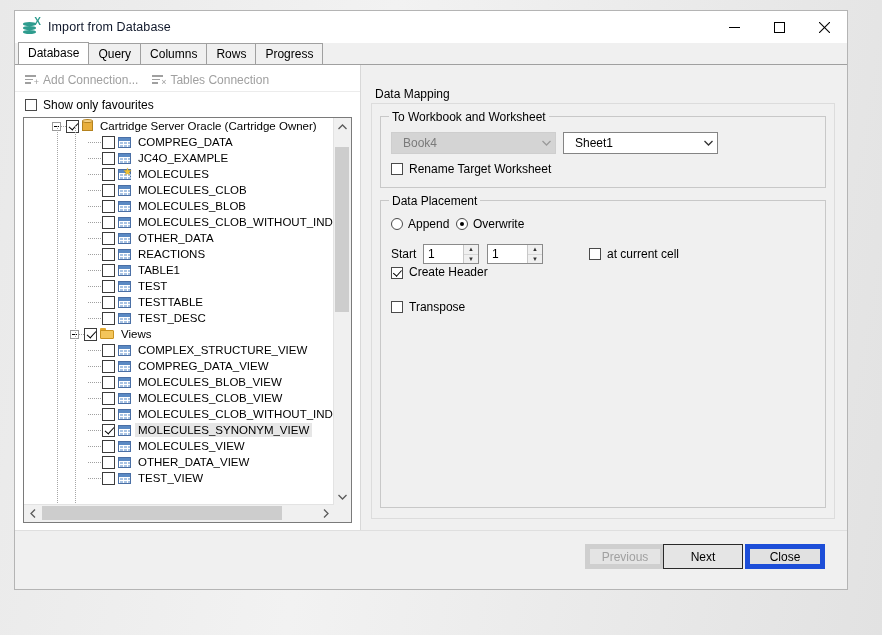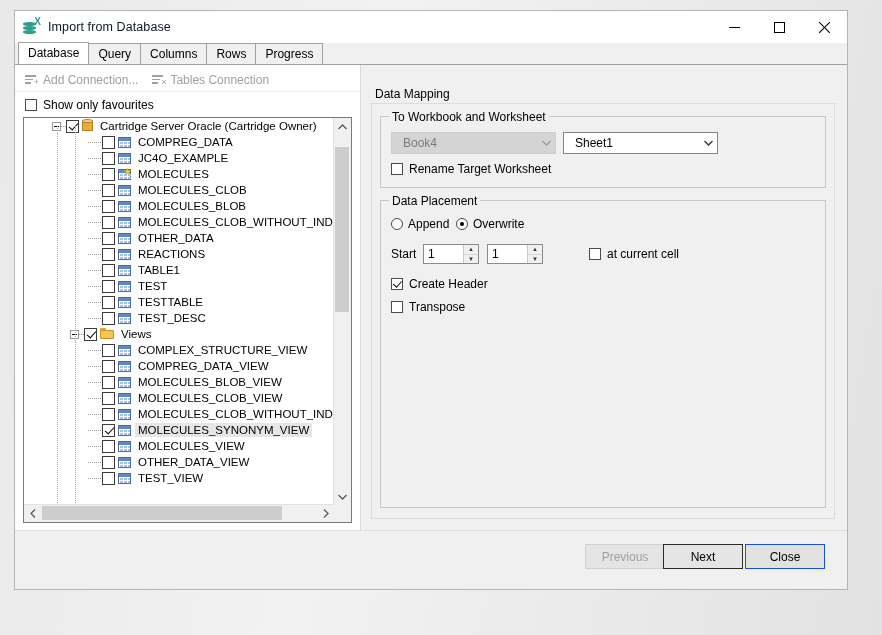--- a/index.html
+++ b/index.html
@@ -280,21 +280,21 @@
   }
   .spin .sbtns div:first-child{border-bottom:1px solid #d6d6d6;}
   
   .footer{
     position:absolute;left:0;right:0;bottom:0;height:58px;
     background:#f0f0f0;
     border-top:1px solid #dfdfdf;
   }
   .btn{
     position:absolute;top:13px;height:25px;width:80px;
-    border:1px solid #1d4ed8;background:#e1e1e1;
+    border:5px solid #1d4ed8;background:#e1e1e1;
     font-size:12px;font-family:"Liberation Sans",sans-serif;
     display:flex;align-items:center;justify-content:center;
     box-sizing:border-box;color:#000;
   }
   .btn.disabled{color:#a0a0a0;background:#e4e4e4;border-color:#cfcfcf;}
   .btn.default{border:1px solid #2a2a2a;background:#e5e5e5;}
 </style>
 </head>
 <body>
 
@@ -802,21 +802,21 @@
             <span class="sbtns">
               <div>▲</div>
               <div>▼</div>
             </span>
           </div>
           <div class="row-lbl" style="left:172px;top:46px;padding-left:36px;">
             <span class="cb"></span>
             <span>at current cell</span>
           </div>
 
-          <div class="row-lbl" style="left:10px;top:76px;">
+          <div class="row-lbl" style="left:10px;top:64px;align-items:flex-end;">
             <span class="cb checked"></span>
             <span>Create Header</span>
           </div>
           <div class="row-lbl" style="left:10px;top:99px;">
             <span class="cb"></span>
             <span>Transpose</span>
           </div>
         </div>
       </div>
     </div>

